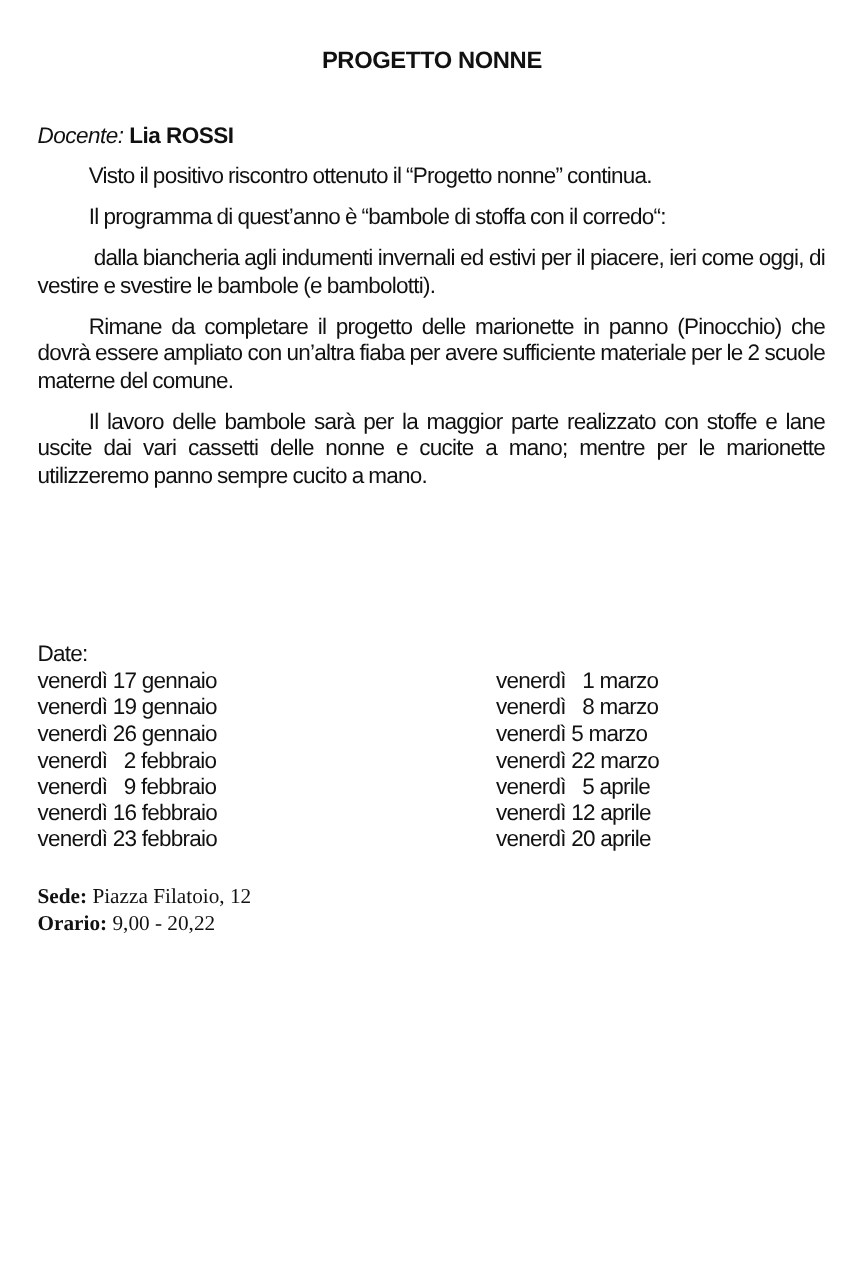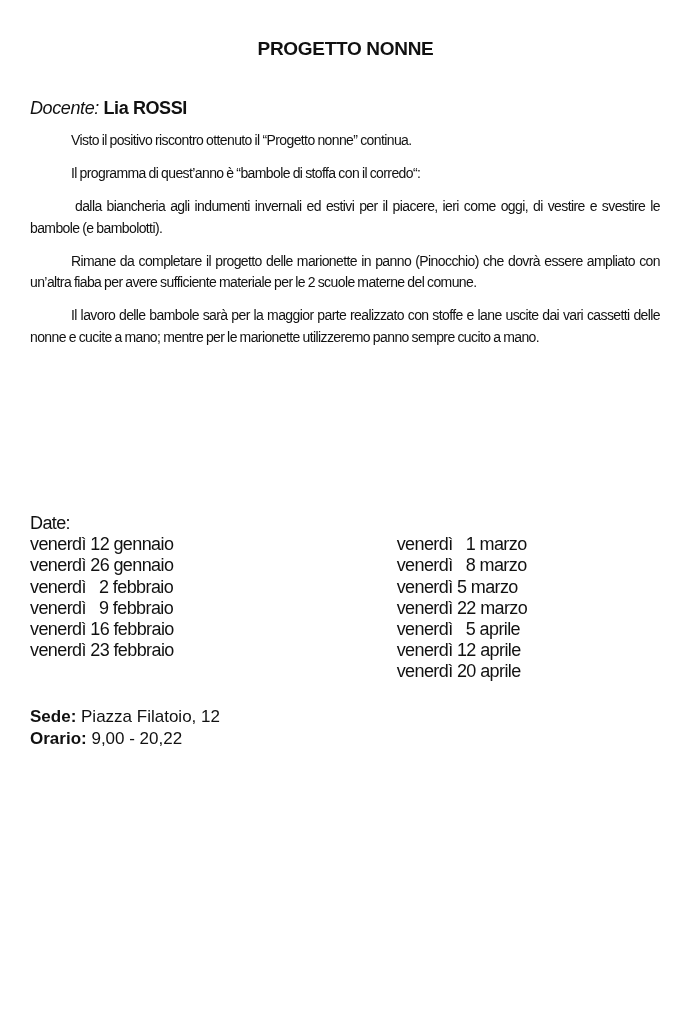--- a/index.html
+++ b/index.html
@@ -43,21 +43,21 @@
     }
     .docente .label { font-style: italic; }
     .docente .name { font-weight: bold; }
 
     .body-text {
       position: absolute;
       left: 30px;
       top: 130px;
       width: 630px;
       font-family: "Liberation Sans", sans-serif;
-      font-size: 14px;
+      font-size: 18px;
       line-height: 21.5px;
       letter-spacing: -0.6px;
       word-spacing: -0.5px;
     }
     .body-text p {
       margin: 0 0 11.5px 0;
       text-align: justify;
       text-indent: 41px;
     }
     .body-text p.indent-space {
@@ -81,21 +81,21 @@
       display: flex;
     }
     .dates .col-left { width: 347px; }
     .dates .col-right { width: 280px; margin-left: 28px; }
     .date-row { white-space: pre; }
 
     .info {
       position: absolute;
       left: 30px;
       top: 706px;
-      font-family: Liberation Sans, sans-serif;
+      font-family: Liberation Serif, serif;
       font-size: 17px;
       line-height: 21.5px;
     }
     .info .k { font-weight: bold; }
   </style>
 </head>
 <body>
 
 <div class="page">
 
@@ -111,21 +111,22 @@
     <p>Il programma di quest’anno è “bambole di stoffa con il corredo“:</p>
     <p class="indent-space">dalla biancheria agli indumenti invernali ed estivi per il piacere, ieri come oggi, di vestire e svestire le bambole (e bambolotti).</p>
     <p>Rimane da completare il progetto delle marionette in panno (Pinocchio) che dovrà essere ampliato con un’altra fiaba per avere sufficiente materiale per le 2 scuole materne del comune.</p>
     <p>Il lavoro delle bambole sarà per la maggior parte realizzato con stoffe e lane uscite dai vari cassetti delle nonne e cucite a mano; mentre per le marionette utilizzeremo panno sempre cucito a mano.</p>
   </div>
 
   <div class="dates">
     <div class="dates-title">Date:</div>
     <div class="cols">
       <div class="col-left">
-        <div class="date-row">venerdì 12 gennaio</div>
+        <div class="date-row">venerdì 17 gennaio</div>
+        <div class="date-row">venerdì 19 gennaio</div>
         <div class="date-row">venerdì 26 gennaio</div>
         <div class="date-row">venerdì   2 febbraio</div>
         <div class="date-row">venerdì   9 febbraio</div>
         <div class="date-row">venerdì 16 febbraio</div>
         <div class="date-row">venerdì 23 febbraio</div>
       </div>
       <div class="col-right">
         <div class="date-row">venerdì   1 marzo</div>
         <div class="date-row">venerdì   8 marzo</div>
         <div class="date-row">venerdì 5 marzo</div>

